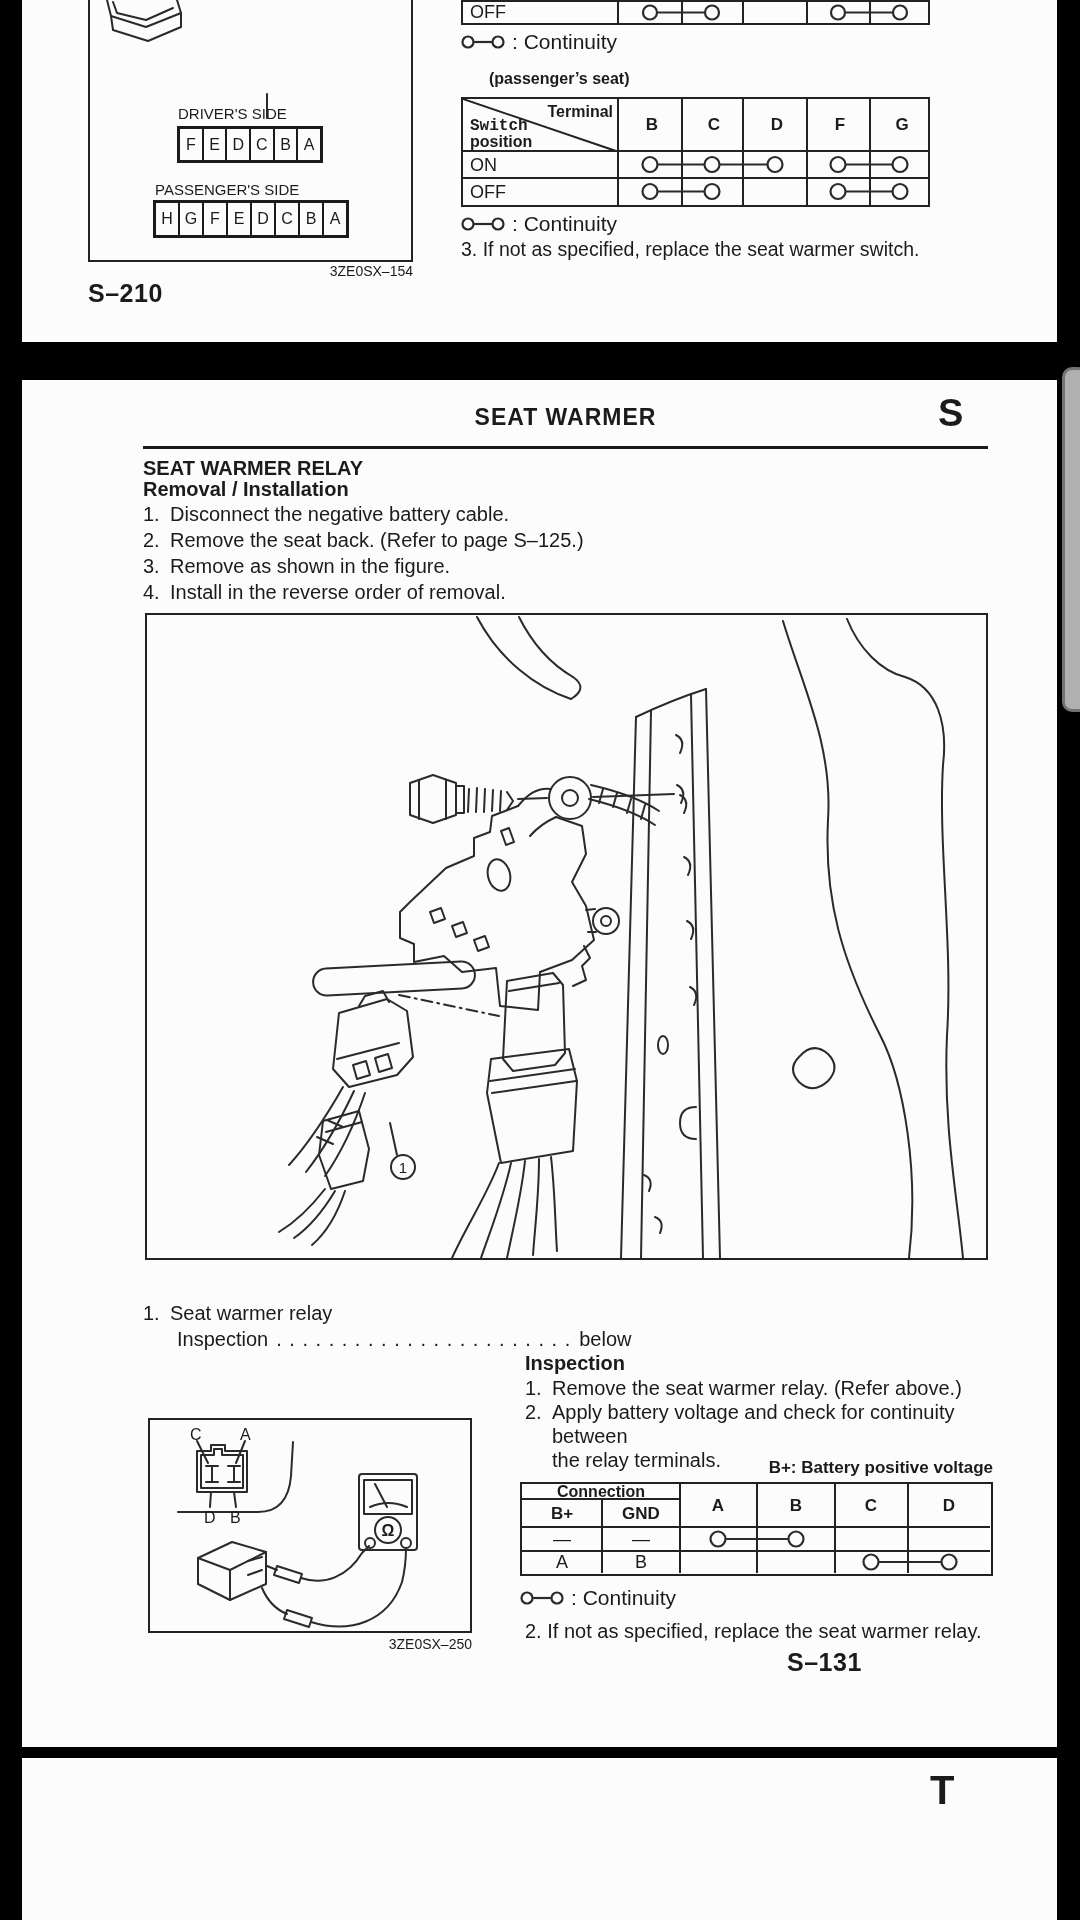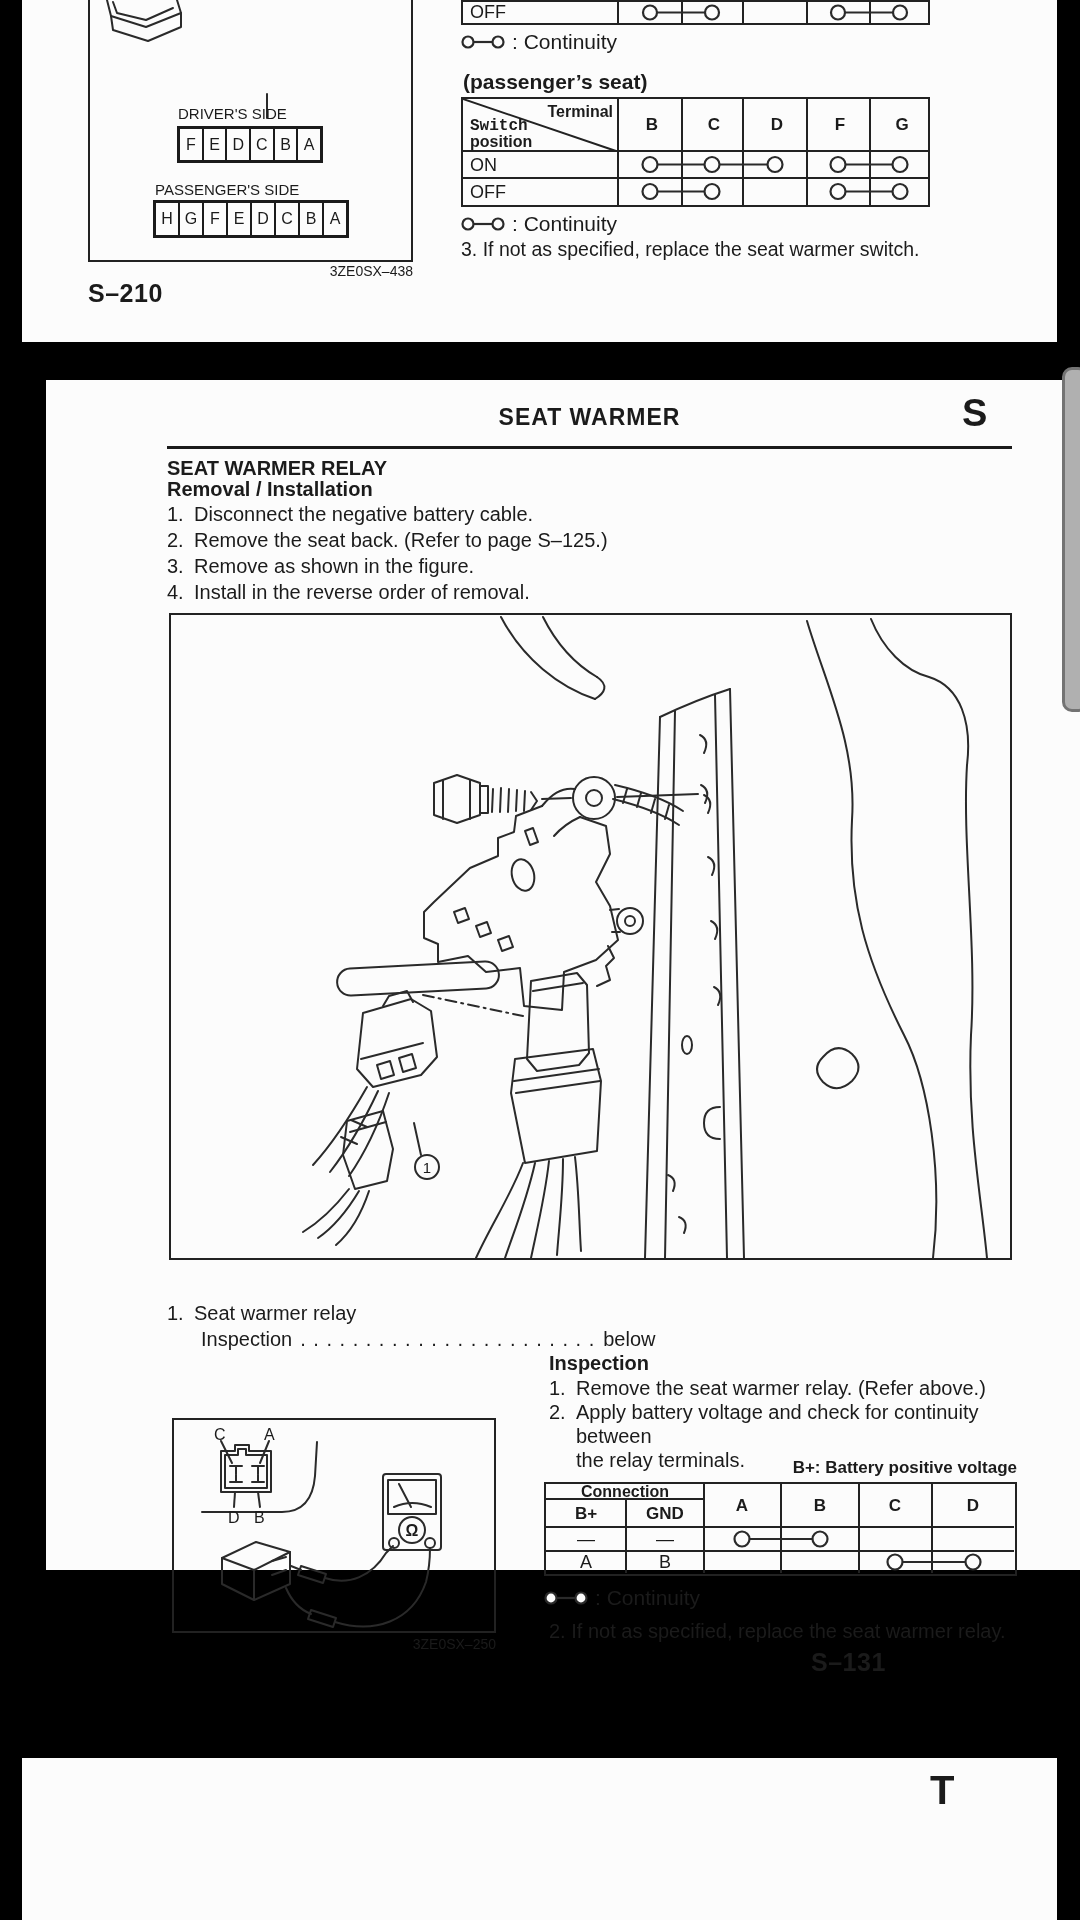--- a/index.html
+++ b/index.html
@@ -55,21 +55,21 @@
     <div class="pinstrip" style="left:131px;top:200px;width:196px;height:38px;">
       <span>H</span>
       <span>G</span>
       <span>F</span>
       <span>E</span>
       <span>D</span>
       <span>C</span>
       <span>B</span>
       <span>A</span>
     </div>
-    <div class="abs" style="left:200px;top:263px;width:191px;text-align:right;font-size:14px;">3ZE0SX–438</div>
+    <div class="abs" style="left:200px;top:263px;width:191px;text-align:right;font-size:14px;">3ZE0SX–154</div>
     <div class="abs b" style="left:66px;top:279px;font-size:25px;letter-spacing:.5px;">S–210</div>
 
     <div class="box" style="left:439px;top:0;width:469px;height:25px;border-top-width:2px;">
       <svg width="465" height="21" viewBox="0 0 465 21">
         <g class="tline">
           <line x1="155" y1="0" x2="155" y2="21"></line>
             <line x1="219" y1="0" x2="219" y2="21"></line>
           <line x1="280" y1="0" x2="280" y2="21"></line>
             <line x1="344" y1="0" x2="344" y2="21"></line>
           <line x1="407" y1="0" x2="407" y2="21"></line>
@@ -86,21 +86,21 @@
 
     <div class="note" style="left:439px;top:30px;">
       <svg width="46" height="16" viewBox="0 0 46 16">
         <line class="cont" x1="7" y1="8" x2="37" y2="8"></line>
         <circle class="contc" cx="7" cy="8" r="5.5"></circle>
           <circle class="contc" cx="37" cy="8" r="5.5"></circle>
       </svg>
       <span>: Continuity</span>
     </div>
 
-    <div class="abs b" style="left:441px;top:70px;font-size:21px;">(passenger’s seat)</div>
+    <div class="abs b" style="left:467px;top:70px;font-size:16px;">(passenger’s seat)</div>
 
     <div class="box" style="left:439px;top:97px;width:469px;height:110px;">
       <svg width="465" height="106" viewBox="0 0 465 106">
         <g class="tline">
           <line x1="0" y1="0" x2="153" y2="52"></line>
           <line x1="155" y1="0" x2="155" y2="106"></line>
             <line x1="219" y1="0" x2="219" y2="106"></line>
           <line x1="280" y1="0" x2="280" y2="106"></line>
             <line x1="344" y1="0" x2="344" y2="106"></line>
           <line x1="407" y1="0" x2="407" y2="106"></line>
@@ -138,21 +138,21 @@
         <line class="cont" x1="7" y1="8" x2="37" y2="8"></line>
         <circle class="contc" cx="7" cy="8" r="5.5"></circle>
           <circle class="contc" cx="37" cy="8" r="5.5"></circle>
       </svg>
       <span>: Continuity</span>
     </div>
 
     <div class="abs" style="left:439px;top:238px;font-size:19.5px;white-space:nowrap;">3.  If not as specified, replace the seat warmer switch.</div>
   </div>
 
-  <div class="page" style="top:380px;height:1190px;margin-left:24px;">
+  <div class="page" style="top:380px;height:1367px;">
 
     <div class="abs b" style="left:121px;top:24px;width:845px;text-align:center;font-size:23px;letter-spacing:1px;">SEAT WARMER</div>
     <div class="abs b" style="left:916px;top:12px;font-size:38px;">S</div>
     <div class="abs" style="left:121px;top:66px;width:845px;height:3px;background:#1b1b1b;"></div>
 
     <div class="abs b" style="left:121px;top:77px;font-size:20px;">SEAT WARMER RELAY</div>
     <div class="abs b" style="left:121px;top:98px;font-size:20px;">Removal / Installation</div>
 
     <div class="steps" style="left:121px;top:121px;width:640px;">
       <div class="row">

